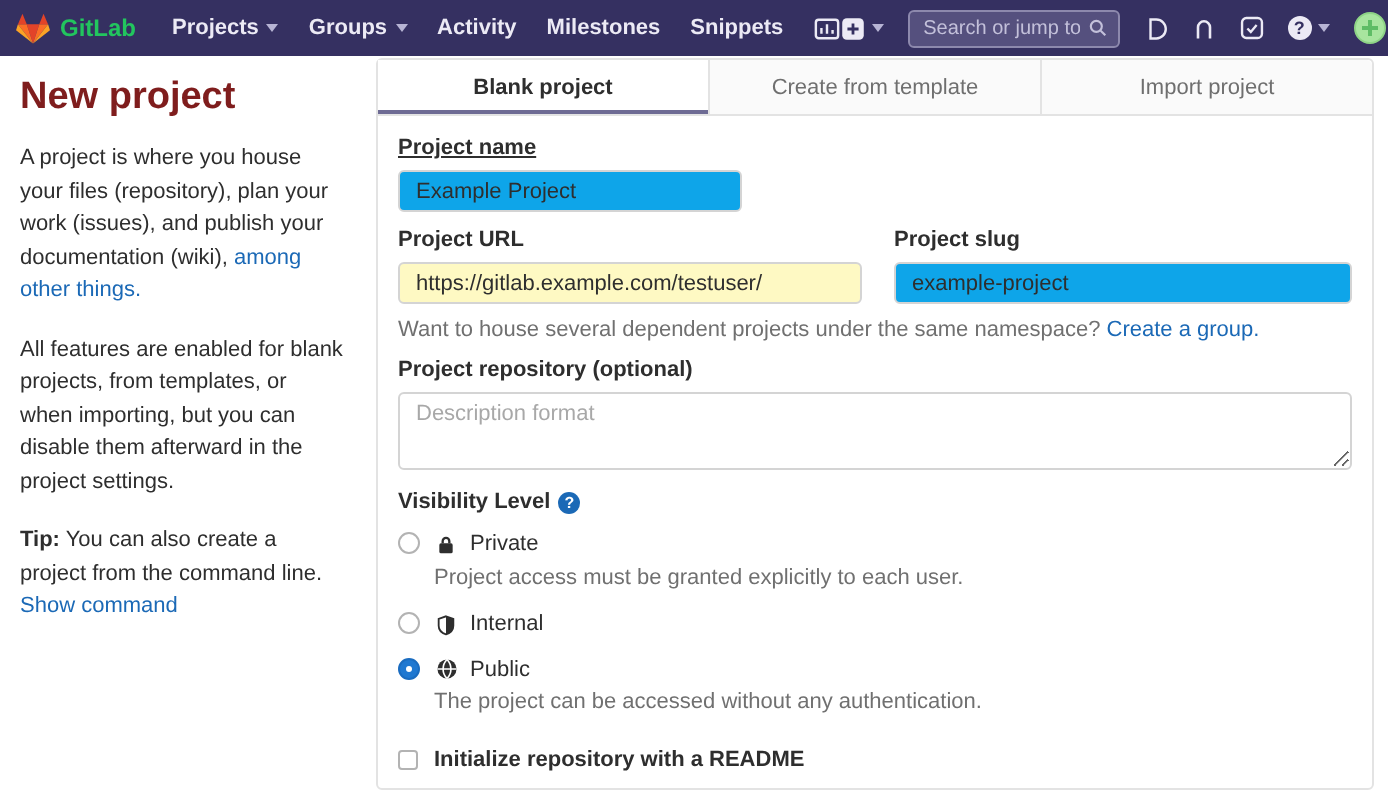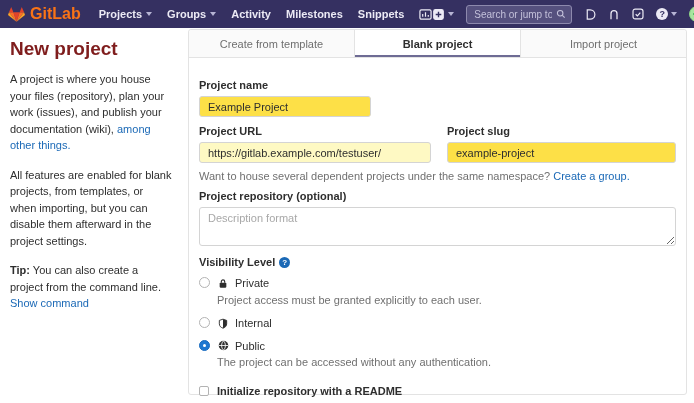--- a/index.html
+++ b/index.html
@@ -10,21 +10,21 @@
     font-size:11px; color:#2e2e2e; background:#fff;
   }
   a { color:#1b69b6; text-decoration:none; cursor:pointer; }
 
   
   .navbar {
     height:28px; background:#353061; display:flex; align-items:center;
     padding:0 10px 0 8px;
   }
   .brand { display:flex; align-items:center; gap:5px; margin-right:18px; cursor:pointer; }
-  .brand-name { color:#f97316; font-size:16px; font-weight:bold; }
+  .brand-name { color:#22c55e; font-size:12px; font-weight:bold; }
   .nav-links { display:flex; align-items:center; gap:15px; }
   .nav-link {
     color:#eceaf5; font-weight:bold; font-size:11px;
     display:flex; align-items:center; gap:4px; cursor:pointer; white-space:nowrap;
   }
   .caret {
     width:0; height:0; border-left:3px solid transparent; border-right:3px solid transparent;
     border-top:4px solid #b7b4d4; display:inline-block;
   }
   .nav-icon { display:flex; align-items:center; cursor:pointer; }
@@ -73,21 +73,21 @@
   .tab.active {
     background:#fff; color:#2e2e2e; font-weight:bold;
     box-shadow: inset 0 -2px 0 #6e6b94;
   }
 
   
   .form { padding:6px 10px 10px 10px; flex:1; display:flex; flex-direction:column; }
   .field-label { font-weight:bold; margin:8px 0 5px; display:block; }
   .text-input {
     height:21px; border:1px solid #d4d4d4; border-radius:3px;
-    padding:0 8px; font-family:inherit; font-size:11px; color:#2e2e2e; background:#fde047;
+    padding:0 8px; font-family:inherit; font-size:11px; color:#2e2e2e; background:#0ea5e9;
     outline:none; width:100%;
   }
   .text-input::placeholder, textarea::placeholder { color:#a8a8a8; }
   .name-input { width:172px; }
   .url-slug-row { display:flex; gap:16px; }
   .col-url { width:232px; }
   .col-slug { flex:1; }
   .readonly { background:#fef9c3; }
   .hint { color:#707070; margin-top:7px; }
   textarea.desc {
@@ -216,34 +216,34 @@
 
   <aside class="sidecol">
     <h1>New project</h1>
     <p><span>A project is where you house your files (repository), plan your work (issues), and publish your documentation (wiki), </span><a>among other things.</a></p>
     <p>All features are enabled for blank projects, from templates, or when importing, but you can disable them afterward in the project settings.</p>
     <p><span class="tip-label">Tip:</span><span> You can also create a project from the command line. </span><a>Show command</a></p>
   </aside>
 
   <section class="panel">
     <div class="tabs">
+      <div class="tab active">
+        <span>Blank project</span>
+      </div>
       <div class="tab">
         <span>Create from template</span>
       </div>
-      <div class="tab active">
-        <span>Blank project</span>
-      </div>
       <div class="tab">
         <span>Import project</span>
       </div>
     </div>
 
     <form class="form">
 
-      <label class="field-label" style="margin-top:15px;">Project name</label>
+      <label class="field-label" style="margin-top:4px;text-decoration:underline;">Project name</label>
       <input class="text-input name-input" type="text" value="Example Project" style="">
 
       <div class="url-slug-row">
         <div class="col-url">
           <label class="field-label">Project URL</label>
           <input class="text-input readonly" type="text" value="https://gitlab.example.com/testuser/" style="">
         </div>
         <div class="col-slug">
           <label class="field-label">Project slug</label>
           <input class="text-input" type="text" value="example-project" style="">

